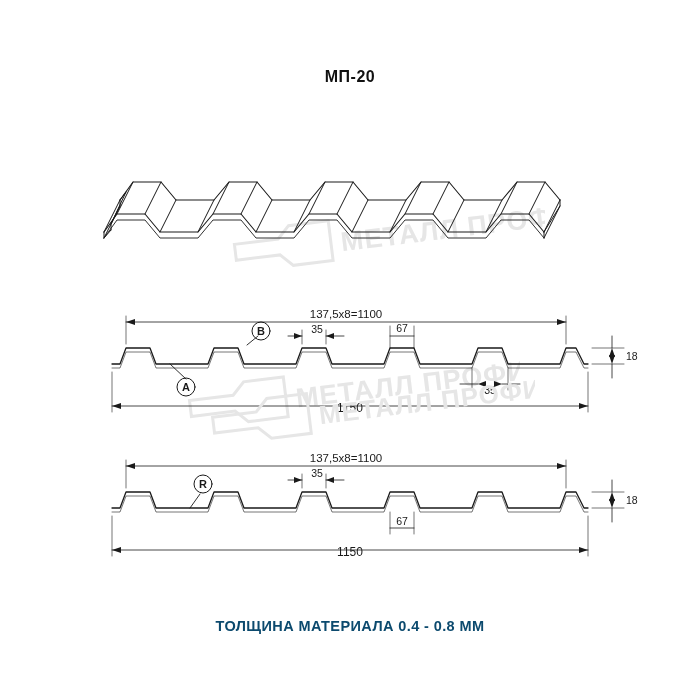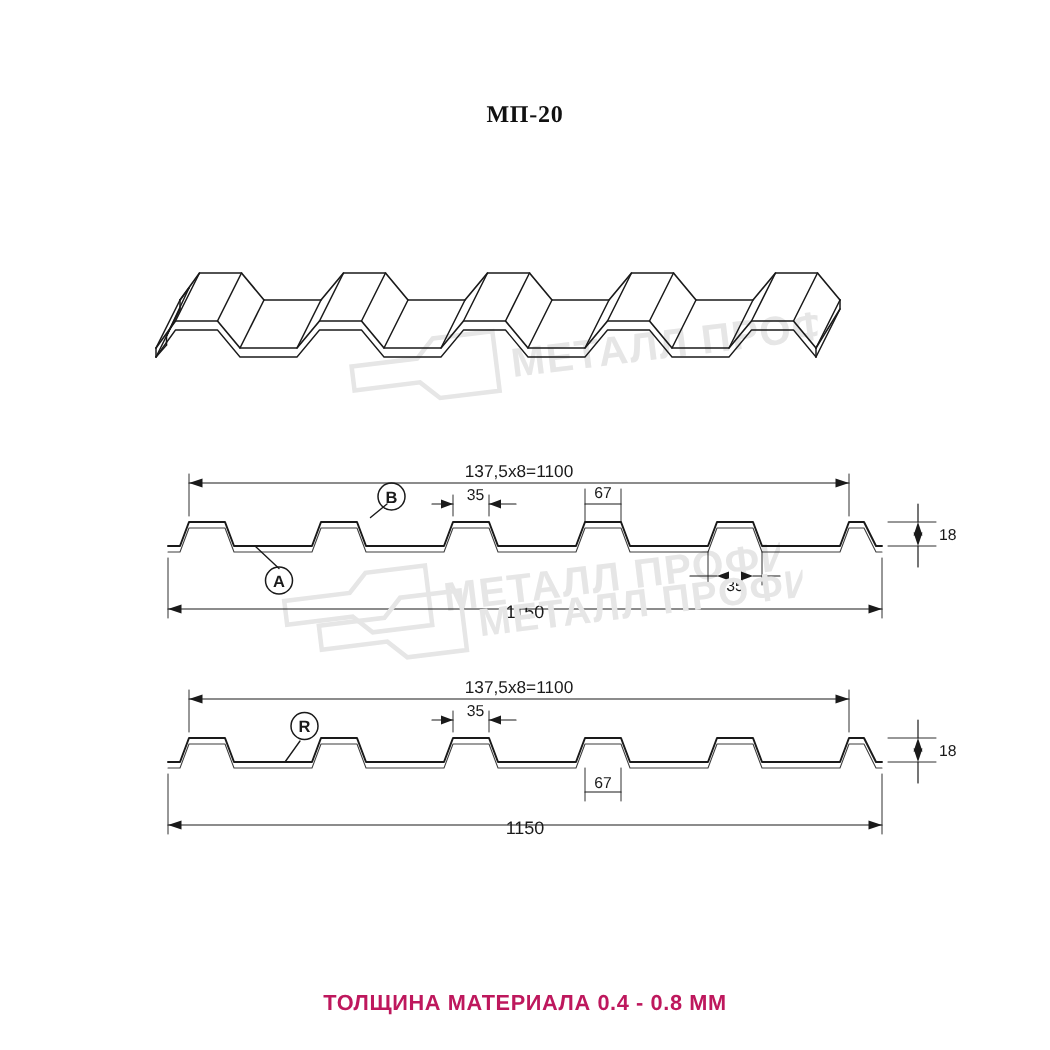--- a/index.html
+++ b/index.html
@@ -34,33 +34,31 @@
     letter-spacing: 0.5px;
     color: #111;
     line-height: 1.05;
   }
   .subtitle {
     margin-top: 12px;
     font-size: 16px;
     font-weight: bold;
     color: #111;
     letter-spacing: 0.5px;
-    font-family: Liberation Serif, serif;
   }
   .footer-note {
     position: absolute;
     left: 0;
     top: 618px;
     width: 700px;
     text-align: center;
     font-size: 14.5px;
     font-weight: bold;
     letter-spacing: 0.4px;
-    color: #be185d;
-    margin-top: 43px;
+    color: #0c4a6e;
   }
   svg {
     display: block;
   }
   .wm {
     position: absolute;
     pointer-events: none;
     user-select: none;
     opacity: 1;
   }

